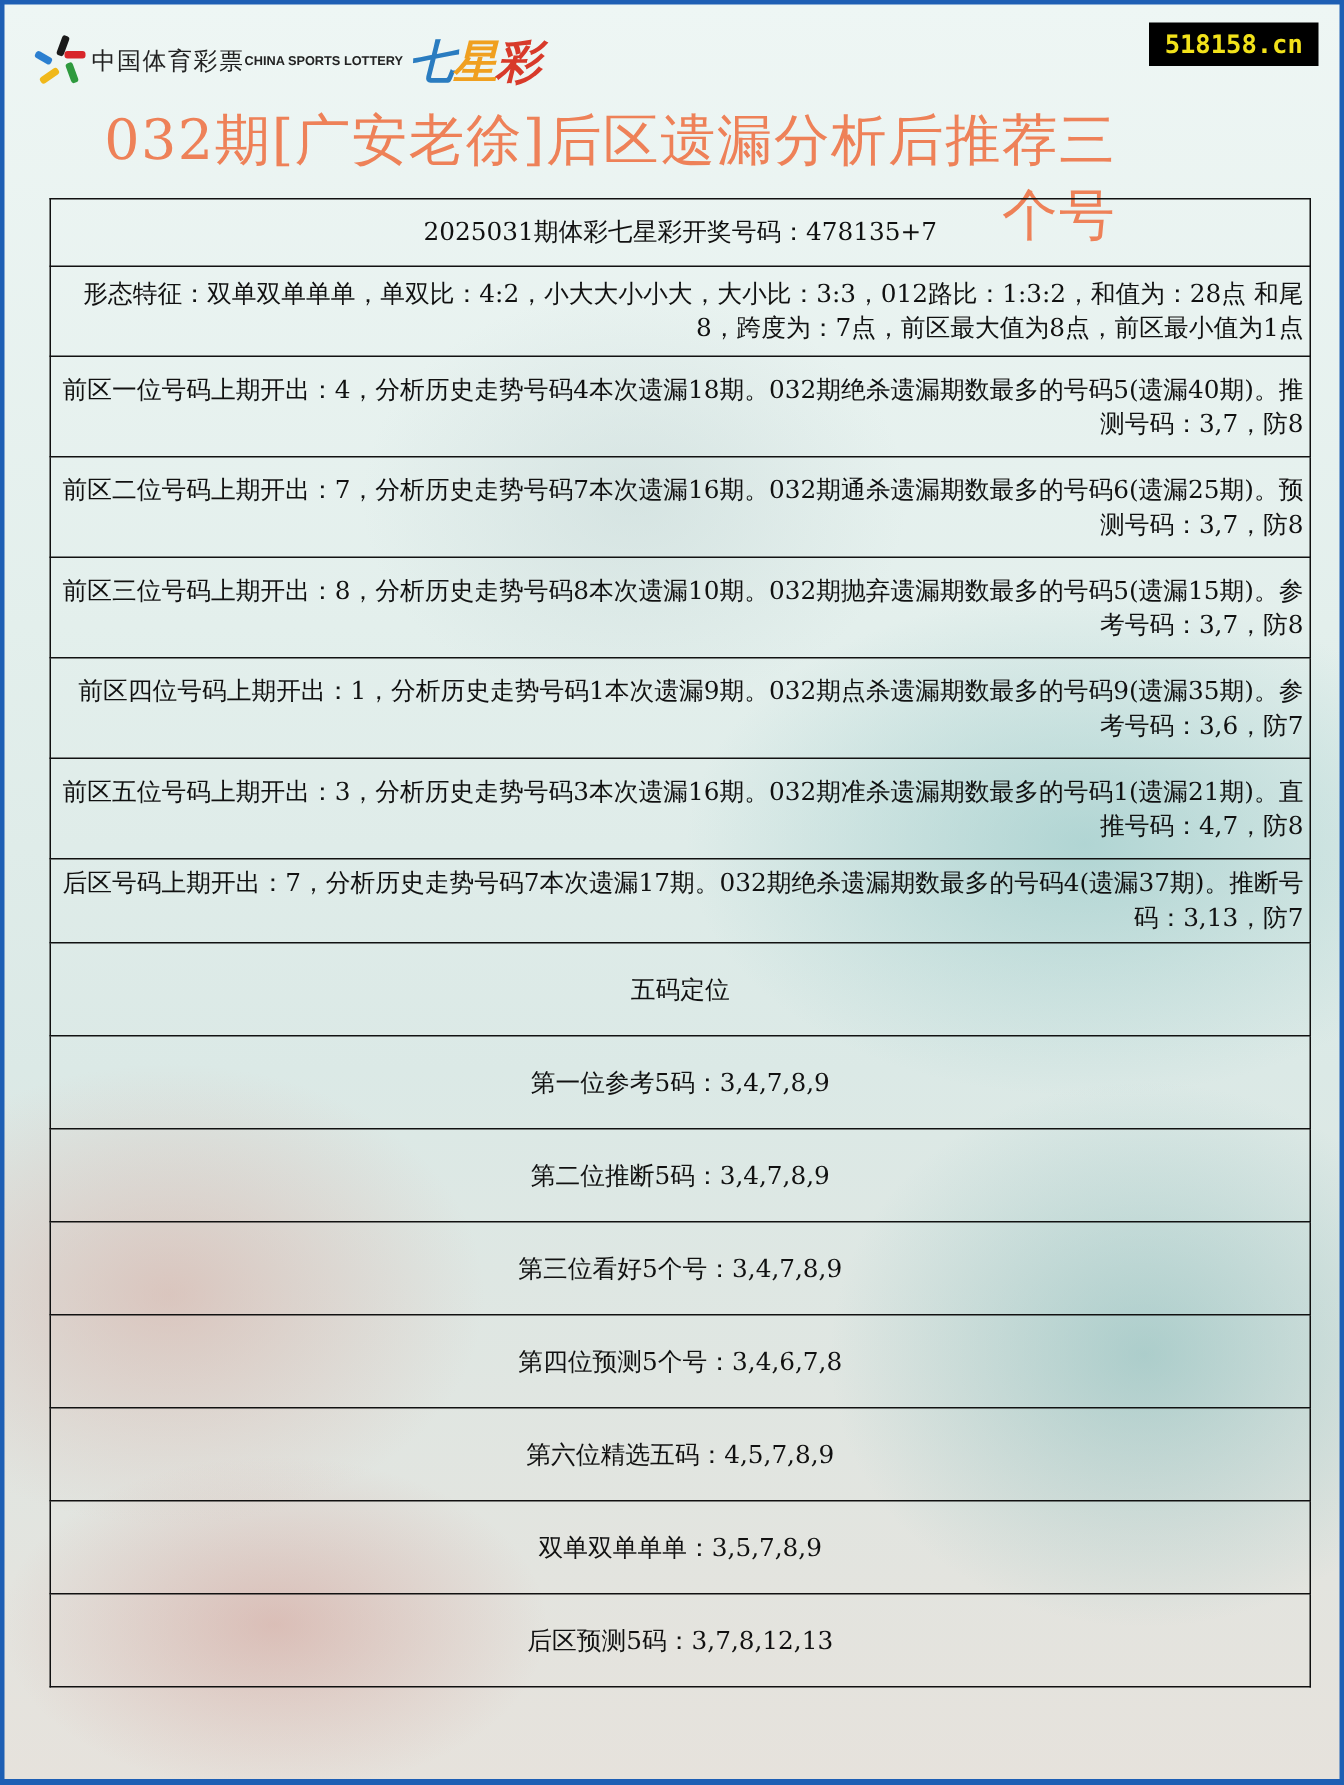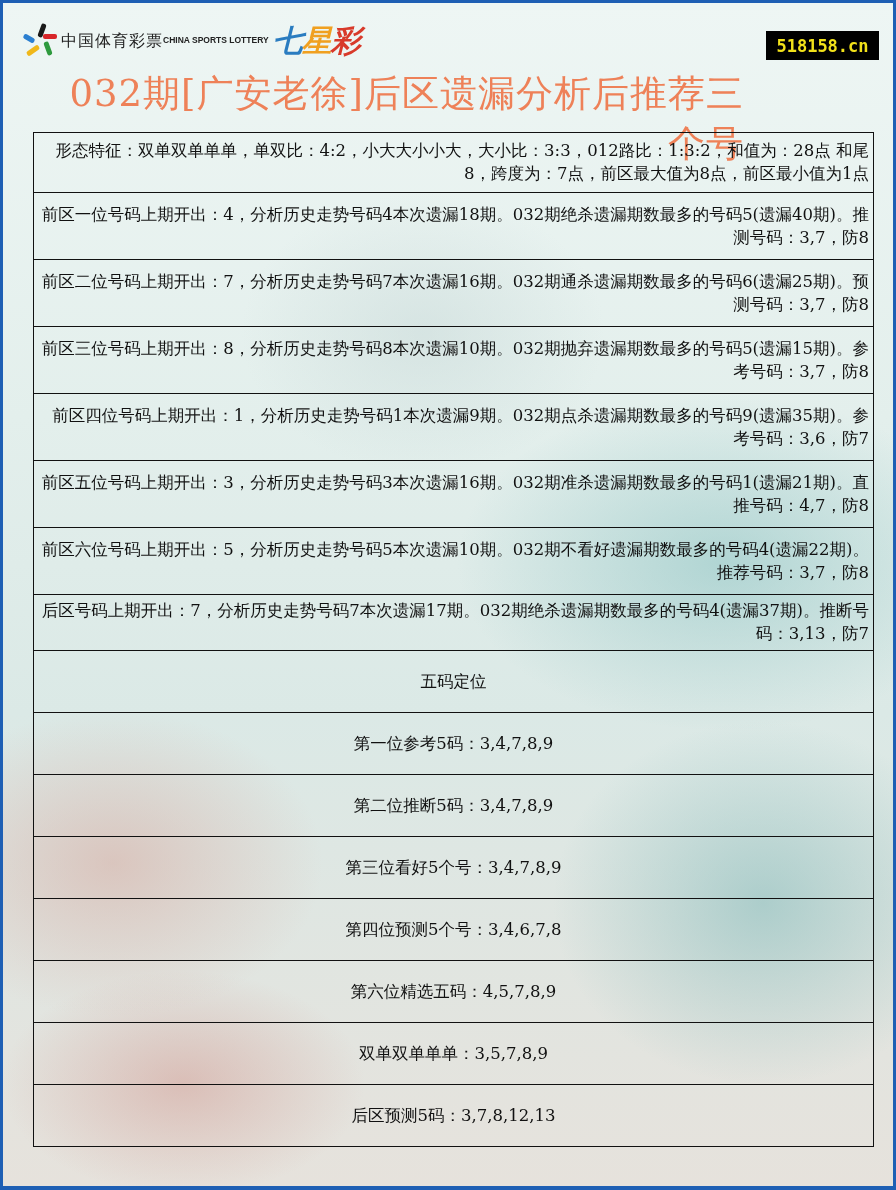--- a/index.html
+++ b/index.html
@@ -27,21 +27,21 @@
   .lm4 { background:#f0b81a; width:14px; left:3px; top:26px; transform:rotate(-35deg); }
   .lm5 { background:#2b7fd0; width:12px; left:0px; top:14px; transform:rotate(30deg); }
   .logo-text { margin-left:0; display:flex; flex-direction:row; line-height:1; }
   .logo-cn { font-family:"DejaVu Sans", sans-serif; font-size:16px; color:#222; letter-spacing:1px; }
   .logo-en { font-family:"Liberation Sans", sans-serif; font-size:8.5px; font-weight:bold; color:#222; margin-top:3px; }
   .logo-game { margin-left:4px; font-family:"DejaVu Sans", sans-serif; font-weight:bold; font-style:italic; font-size:30px; letter-spacing:-1px; }
   .logo-game .g1 { color:#2a7cc0; }
   .logo-game .g2 { color:#f0a020; }
   .logo-game .g3 { color:#d83a2a; }
   .site-badge {
-    position:absolute; left:763px; top:28px; width:113px; height:29px;
+    position:absolute; left:763px; top:12px; width:113px; height:29px;
     background:#000; color:#f2e21a; font-family:"DejaVu Sans Mono", monospace;
     font-size:17px; font-weight:bold; display:flex; align-items:center; justify-content:center;
   }
   .page-title {
     position:absolute; left:0; top:66px; width:706px; text-align:right;
     font-family:"DejaVu Serif", serif; font-size:37px; color:#ee8158; letter-spacing:1px;margin-left:35px;
   }
   table.main {
     position:absolute; left:30px; top:129px; width:841px;
     border-collapse:collapse; font-size:16.5px; color:#111;
@@ -75,40 +75,40 @@
       <span class="g1">七</span><span class="g2">星</span><span class="g3">彩</span>
     </div>
   </div>
 
   <div class="site-badge">518158.cn</div>
 
   <div class="page-title">032期[广安老徐]后区遗漏分析后推荐三个号</div>
 
   <table class="main">
     <tbody>
+        <tr>
+      <td class="center">2025031期体彩七星彩开奖号码：478135+7</td>
+    </tr>
     <tr>
       <td class="center" style="height:50px;text-align:right;">形态特征：双单双单单单，单双比：4:2，小大大小小大，大小比：3:3，012路比：1:3:2，和值为：28点 和尾8，跨度为：7点，前区最大值为8点，前区最小值为1点</td>
     </tr>
     <tr>
       <td class="left">前区一位号码上期开出：4，分析历史走势号码4本次遗漏18期。032期绝杀遗漏期数最多的号码5(遗漏40期)。推测号码：3,7，防8</td>
     </tr>
     <tr>
       <td class="left">前区二位号码上期开出：7，分析历史走势号码7本次遗漏16期。032期通杀遗漏期数最多的号码6(遗漏25期)。预测号码：3,7，防8</td>
     </tr>
     <tr>
       <td class="left">前区三位号码上期开出：8，分析历史走势号码8本次遗漏10期。032期抛弃遗漏期数最多的号码5(遗漏15期)。参考号码：3,7，防8</td>
     </tr>
     <tr>
       <td class="left">前区四位号码上期开出：1，分析历史走势号码1本次遗漏9期。032期点杀遗漏期数最多的号码9(遗漏35期)。参考号码：3,6，防7</td>
     </tr>
     <tr>
       <td class="left">前区五位号码上期开出：3，分析历史走势号码3本次遗漏16期。032期准杀遗漏期数最多的号码1(遗漏21期)。直推号码：4,7，防8</td>
-    </tr>
-    <tr>
-      <td class="left">前区六位号码上期开出：5，分析历史走势号码5本次遗漏10期。032期不看好遗漏期数最多的号码4(遗漏22期)。推荐号码：3,7，防8</td>
     </tr>
     <tr>
       <td class="left" style="padding-bottom:5px;height:30px;">后区号码上期开出：7，分析历史走势号码7本次遗漏17期。032期绝杀遗漏期数最多的号码4(遗漏37期)。推断号码：3,13，防7</td>
     </tr>
     <tr>
       <td class="form">五码定位</td>
     </tr>
     <tr>
       <td class="form">第一位参考5码：3,4,7,8,9</td>
     </tr>

